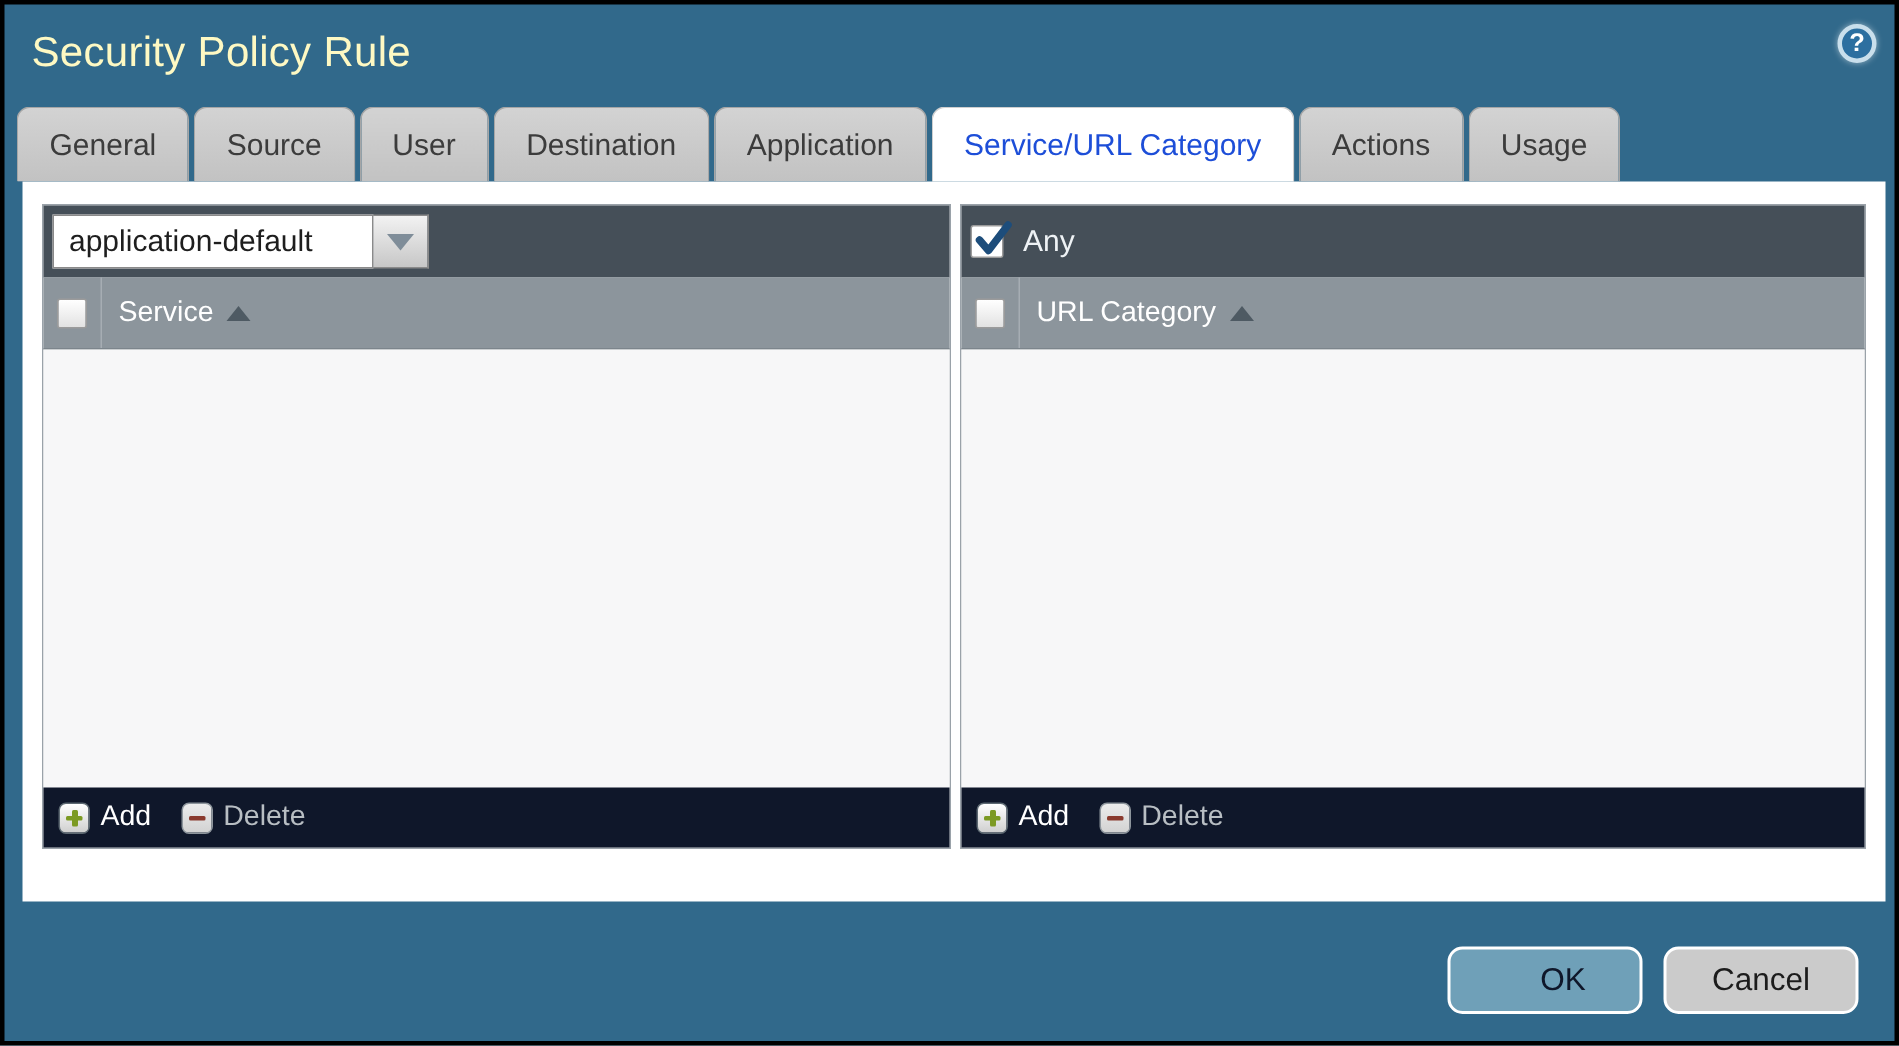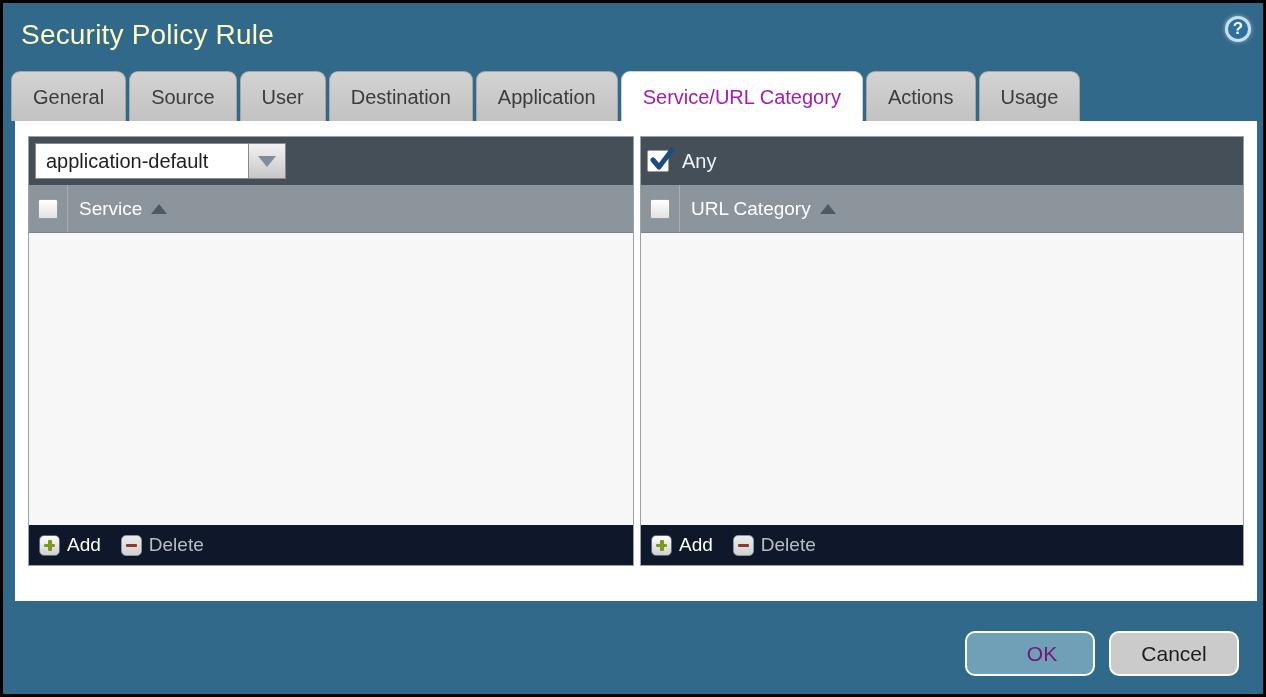--- a/index.html
+++ b/index.html
@@ -34,21 +34,21 @@
   }
   .tab {
     background:linear-gradient(#d3d3d3,#c2c2c2);
     border:1px solid #a6a6a6; border-bottom:none;
     border-radius:9px 9px 0 0;
     padding:0 21px; line-height:50px;
     font-size:20px; color:#3c3c3c;
     cursor:pointer; white-space:nowrap;
   }
   .tab.active {
-    background:#fff; color:#a21caf;
+    background:#fff; color:#1d4ed8;
     border-color:#cfcfcf;
   }
 
   
   .content {
     position:absolute; left:12px; top:118px;
     width:1242px; height:480px; background:#fff; z-index:1;
   }
   .panel {
     position:absolute; top:15px; height:430px;
@@ -140,21 +140,21 @@
   .badge.delete .bar-h { background:#8a3a2e; }
 
   
   .btn {
     position:absolute; top:628px; height:45px; width:130px;
     border-radius:10px; border:2px solid #fff;
     font-size:21px; box-sizing:border-box;
     display:flex; align-items:center; justify-content:center;
     cursor:pointer;
   }
-  .btn.ok { left:962px; background:#6fa0b8; color:#701a75;padding-left:24px; }
+  .btn.ok { left:962px; background:#6fa0b8; color:#0f172a;padding-left:24px; }
   .btn.cancel { left:1106px; background:#cbcbcb; color:#1c1c1c; }
 </style>
 </head>
 <body>
 
 <div class="title">Security Policy Rule</div>
 <div class="help-icon">?</div>
 
 <div class="tabs">
   <div class="tab">General</div>

